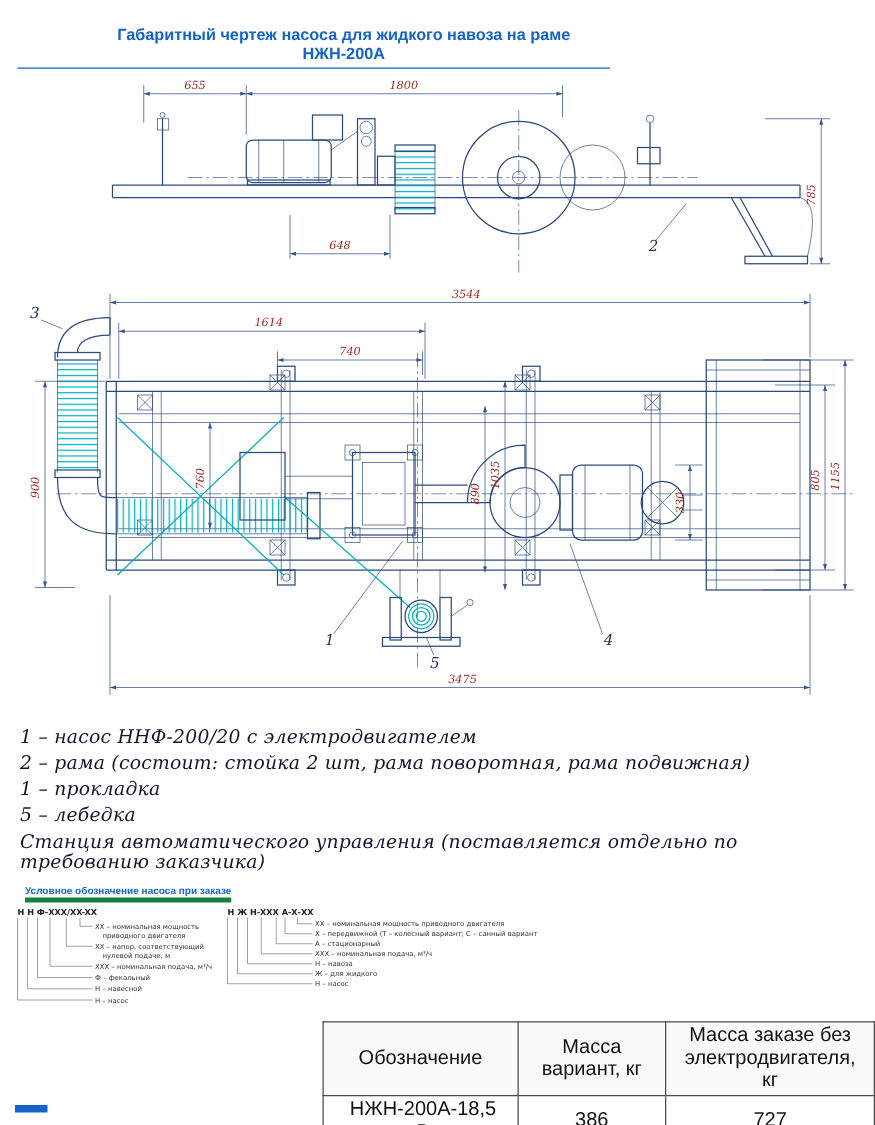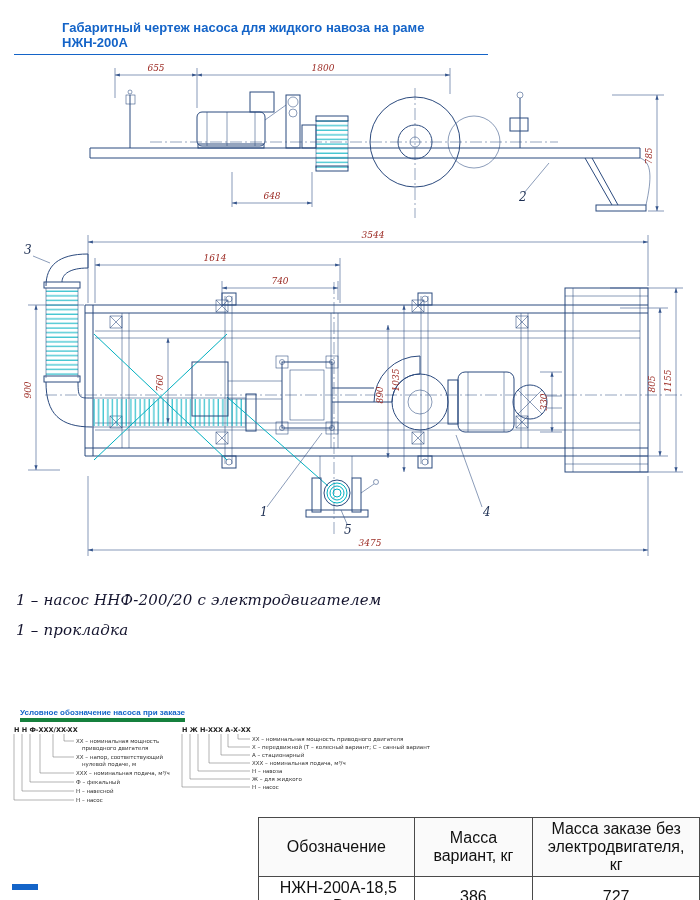--- a/index.html
+++ b/index.html
@@ -1,35 +1,35 @@
 <!DOCTYPE html>
 <html><head>
 <meta charset="utf-8">
 <style>
   html,body{margin:0;padding:0;background:#fff;}
   .page{position:relative;width:700px;height:900px;background:#fff;overflow:hidden;
         font-family:"Liberation Sans",sans-serif;}
   
   .title-wrap{position:absolute;left:14px;top:20px;width:474px;
-              border-bottom:1px solid #1464c8;padding-bottom:4px;}
+              border-bottom:1px solid #1464c8;padding-bottom:4px;text-align:center;}
   .title{margin:0;font-weight:bold;font-size:13px;color:#1464c8;padding-left:48px;
          font-family:"Liberation Sans",sans-serif;}
   
   .drawing{position:absolute;left:0;top:50px;}
   .ln{stroke:#2b4a7e;stroke-width:1;fill:none}
   .lnt{stroke:#2b4a7e;stroke-width:.55;fill:none}
   .cl{stroke:#2b4a7e;stroke-width:.5;fill:none;stroke-dasharray:12 3 2 3}
   .dln{stroke:#35558c;stroke-width:.6;fill:none}
   .cyn{stroke:#00b0c0;stroke-width:1;fill:none}
   .gus rect,.gus line{stroke:#2b4a7e;stroke-width:.55;fill:none}
   .dtx{fill:#9c2b24;font-style:italic;font-size:9px;font-family:"DejaVu Serif",serif}
   .ctx{fill:#1c2e52;font-style:italic;font-size:12px;font-family:"DejaVu Serif",serif}
   
   .legend{position:absolute;left:16px;top:578px;width:672px;}
-  .leg{margin:14px 0 5px 0;font-style:italic;font-size:15px;line-height:16px;
+  .leg{margin:3px 0 5px 0;font-style:italic;font-size:15px;line-height:16px;
        font-family:"DejaVu Serif",serif;color:#14142e;letter-spacing:.2px;}
   
   .ord-head{position:absolute;left:20px;top:708px;font-weight:bold;font-size:8px;
             color:#1464c8;border-bottom:4px solid #15803d;padding-bottom:1px;}
   .tree{position:absolute;}
   .tree-left{left:12px;top:724px;}
   .tree-right{left:180px;top:724px;}
   .tcode{font-weight:bold;font-size:6.5px;fill:#222;font-family:"DejaVu Sans",sans-serif}
   .ttxt{font-size:5.5px;fill:#333;font-family:"DejaVu Sans",sans-serif}
   .tln{stroke:#666;stroke-width:.5;fill:none}
@@ -355,21 +355,24 @@
         <line class="lnt" x1="347" y1="474" x2="341" y2="460"></line>
         <text class="ctx" x="344" y="484">5</text>
         <line class="lnt" x1="482" y1="457" x2="456" y2="385"></line>
         <text class="ctx" x="483" y="466">4</text>
       </g>
     </g>
   </svg>
 
   <div class="legend">
     <p class="leg">1 – насос ННФ-200/20 с электродвигателем</p>
+    <p class="leg">2 – рама (состоит: стойка 2 шт, рама поворотная, рама подвижная)</p>
     <p class="leg">1 – прокладка</p>
+    <p class="leg">5 – лебедка</p>
+    <p class="leg">Станция автоматического управления (поставляется отдельно по требованию заказчика)</p>
   </div>
 
   <div class="ord-head">Условное обозначение насоса при заказе</div>
 
   <svg class="tree tree-left" width="175" height="92" viewBox="0 0 175 92">
     <text class="tcode" x="2" y="8">Н Н Ф-XXX/XX-XX</text>
     <polyline class="tln" points="52,10 52,17 62,17"></polyline>
     <polyline class="tln" points="41,10 41,33 62,33"></polyline>
     <polyline class="tln" points="28,10 28,49 62,49"></polyline>
     <polyline class="tln" points="18,10 18,58 62,58"></polyline>

